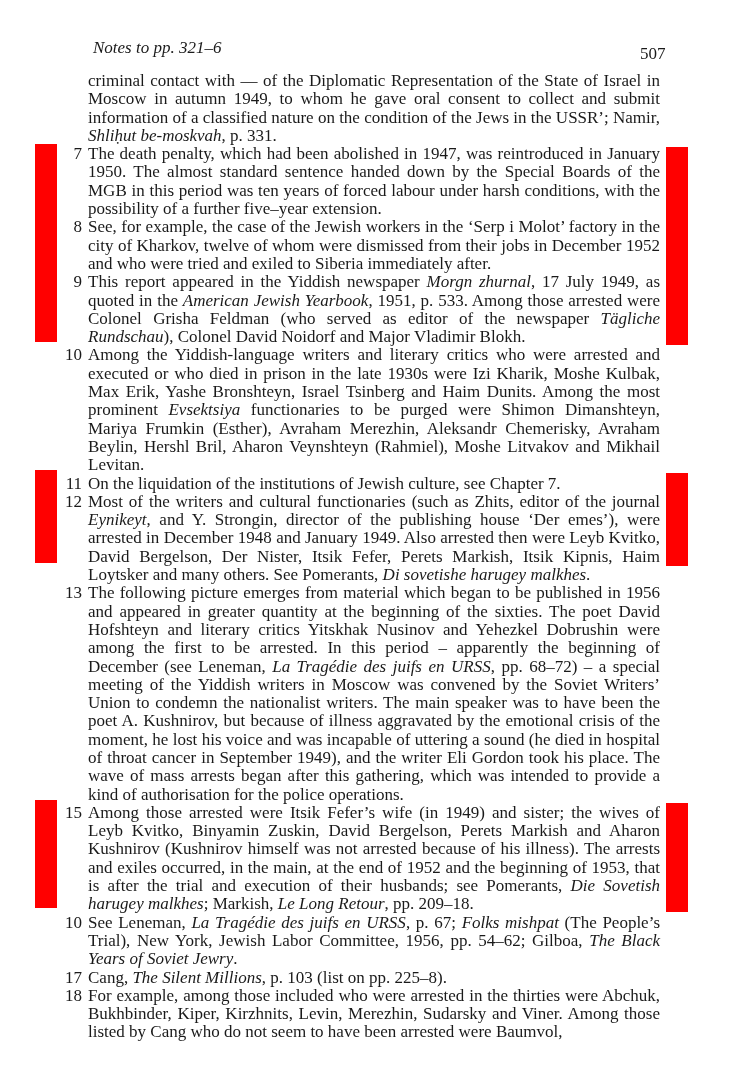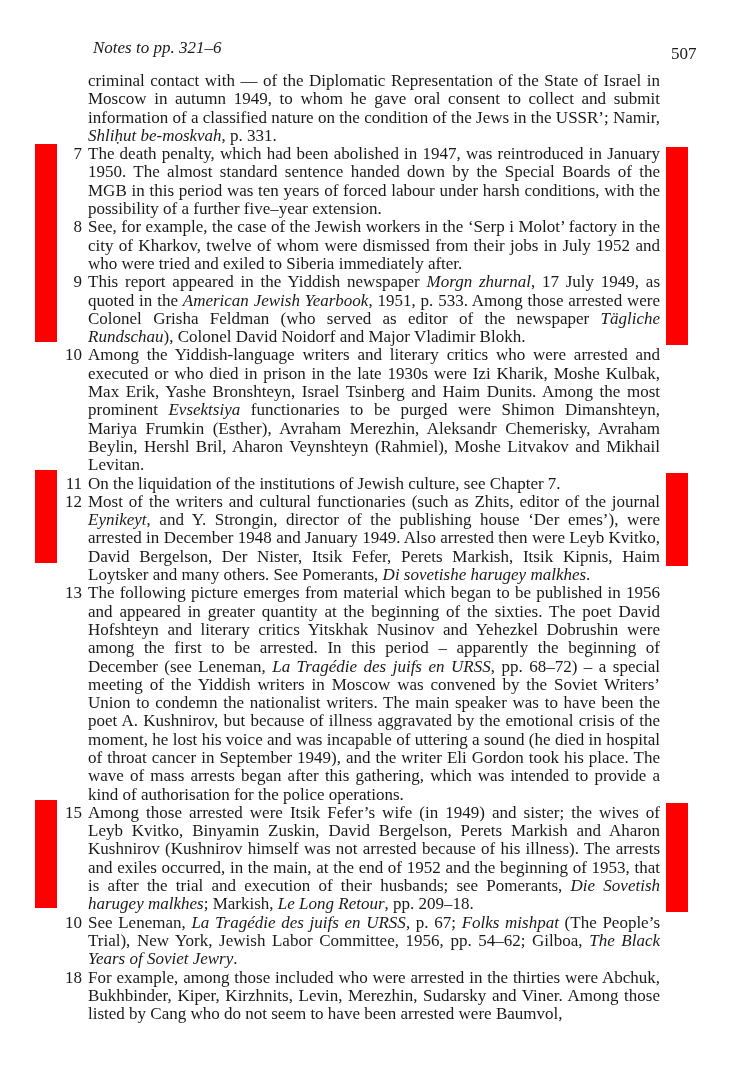--- a/index.html
+++ b/index.html
@@ -1,19 +1,19 @@
 <!DOCTYPE html>
 <html><head>
   <meta charset="utf-8">
   <style>
     html, body { margin: 0; padding: 0; background: #ffffff; }
     body { width: 729px; height: 1082px; position: relative; overflow: hidden;
       font-family: "Liberation Serif", "DejaVu Serif", serif; color: #1a1a1a; }
     .running-head { position: absolute; left: 93px; top: 38px; font-size: 17px; font-style: italic; }
-    .page-number { position: absolute; left: 640px; top: 44px; font-size: 17px; margin-left: 31px; }
+    .page-number { position: absolute; left: 640px; top: 44px; font-size: 17px; }
     .notes { position: absolute; left: 60px; top: 72px; width: 600px; font-size: 17px; line-height: 18.3px; }
     .note { position: relative; padding-left: 28px; text-align: justify; }
     .note-num { position: absolute; left: 0; width: 22px; text-align: right; }
     .note-text { display: block; }
     .note-text i { font-style: italic; }
     .mark { position: absolute; background: #ff0000; width: 22px; }
   </style>
 </head>
 <body>
 
@@ -32,21 +32,21 @@
       <div class="note">
         <span class="note-num"></span>
         <span class="note-text">criminal contact with — of the Diplomatic Representation of the State of Israel in Moscow in autumn 1949, to whom he gave oral consent to collect and submit information of a classified nature on the condition of the Jews in the USSR’; Namir, <i>Shliḥut be-moskvah</i>, p. 331.</span>
       </div>
       <div class="note">
         <span class="note-num">7</span>
         <span class="note-text">The death penalty, which had been abolished in 1947, was reintroduced in January 1950. The almost standard sentence handed down by the Special Boards of the MGB in this period was ten years of forced labour under harsh conditions, with the possibility of a further five–year extension.</span>
       </div>
       <div class="note">
         <span class="note-num">8</span>
-        <span class="note-text">See, for example, the case of the Jewish workers in the ‘Serp i Molot’ factory in the city of Kharkov, twelve of whom were dismissed from their jobs in July 1952 and who were tried and exiled to Siberia immediately after.</span>
+        <span class="note-text">See, for example, the case of the Jewish workers in the ‘Serp i Molot’ factory in the city of Kharkov, twelve of whom were dismissed from their jobs in December 1952 and who were tried and exiled to Siberia immediately after.</span>
       </div>
       <div class="note">
         <span class="note-num">9</span>
         <span class="note-text">This report appeared in the Yiddish newspaper <i>Morgn zhurnal</i>, 17 July 1949, as quoted in the <i>American Jewish Yearbook</i>, 1951, p. 533. Among those arrested were Colonel Grisha Feldman (who served as editor of the newspaper <i>Tägliche Rundschau</i>), Colonel David Noidorf and Major Vladimir Blokh.</span>
       </div>
       <div class="note">
         <span class="note-num">10</span>
         <span class="note-text">Among the Yiddish-language writers and literary critics who were arrested and executed or who died in prison in the late 1930s were Izi Kharik, Moshe Kulbak, Max Erik, Yashe Bronshteyn, Israel Tsinberg and Haim Dunits. Among the most prominent <i>Evsektsiya</i> functionaries to be purged were Shimon Dimanshteyn, Mariya Frumkin (Esther), Avraham Merezhin, Aleksandr Chemerisky, Avraham Beylin, Hershl Bril, Aharon Veynshteyn (Rahmiel), Moshe Litvakov and Mikhail Levitan.</span>
       </div>
       <div class="note">
@@ -63,17 +63,21 @@
       </div>
       <div class="note">
         <span class="note-num">15</span>
         <span class="note-text">Among those arrested were Itsik Fefer’s wife (in 1949) and sister; the wives of Leyb Kvitko, Binyamin Zuskin, David Bergelson, Perets Markish and Aharon Kushnirov (Kushnirov himself was not arrested because of his illness). The arrests and exiles occurred, in the main, at the end of 1952 and the beginning of 1953, that is after the trial and execution of their husbands; see Pomerants, <i>Die Sovetish harugey malkhes</i>; Markish, <i>Le Long Retour</i>, pp. 209–18.</span>
       </div>
       <div class="note">
         <span class="note-num">10</span>
         <span class="note-text">See Leneman, <i>La Tragédie des juifs en URSS</i>, p. 67; <i>Folks mishpat</i> (The People’s Trial), New York, Jewish Labor Committee, 1956, pp. 54–62; Gilboa, <i>The Black Years of Soviet Jewry</i>.</span>
       </div>
       <div class="note">
+        <span class="note-num">17</span>
+        <span class="note-text">Cang, <i>The Silent Millions</i>, p. 103 (list on pp. 225–8).</span>
+      </div>
+      <div class="note">
         <span class="note-num">18</span>
         <span class="note-text">For example, among those included who were arrested in the thirties were Abchuk, Bukhbinder, Kiper, Kirzhnits, Levin, Merezhin, Sudarsky and Viner. Among those listed by Cang who do not seem to have been arrested were Baumvol,</span>
       </div>
     </div>
 </div>
 
 </body></html>

